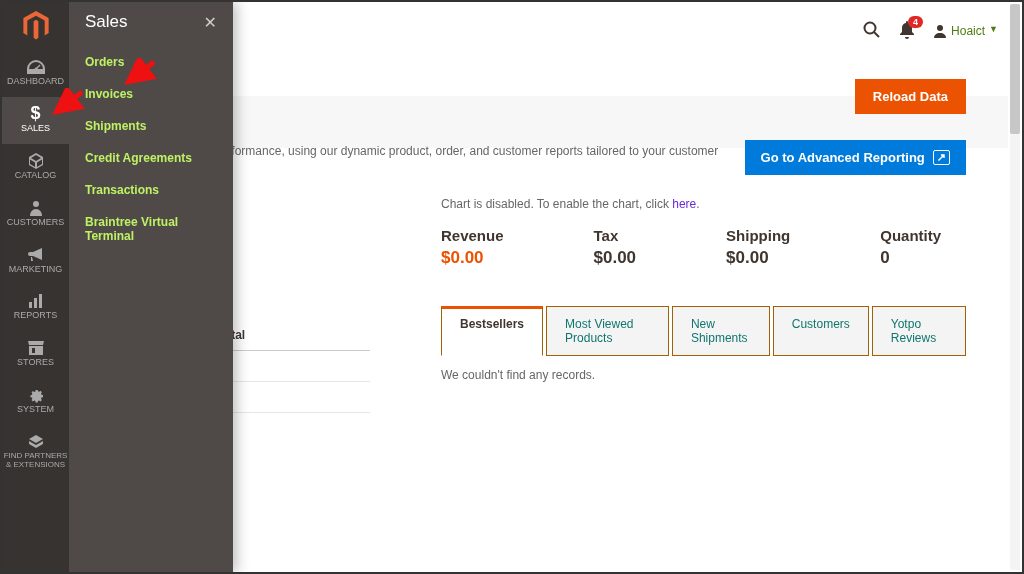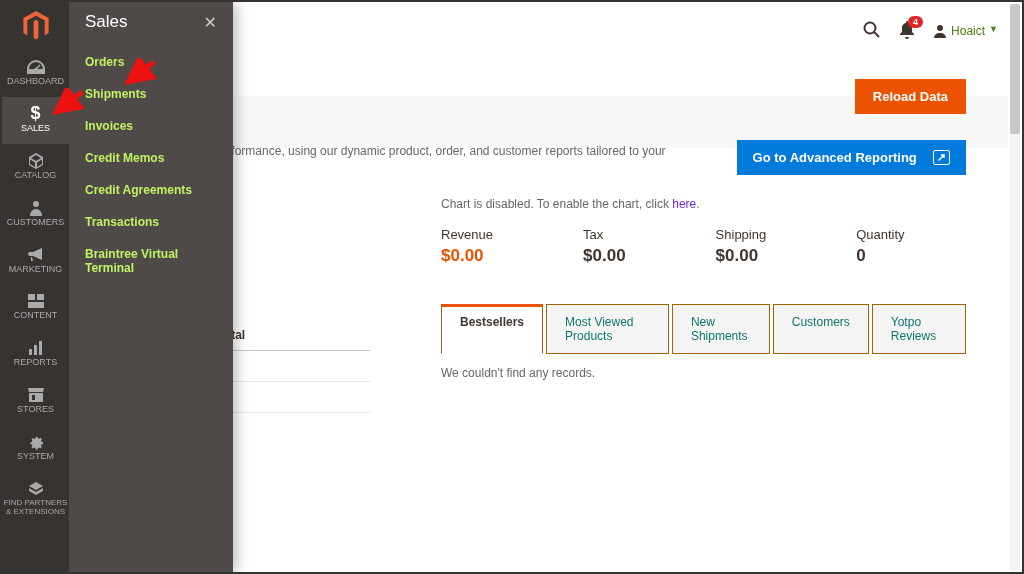--- a/index.html
+++ b/index.html
@@ -30,28 +30,28 @@
 .user{display:flex;align-items:flex-start;gap:4px;font-size:12px;color:#4d7c0f;cursor:pointer}
 .user .uico{font-size:14px}
 
 
 .content{position:absolute;left:67px;right:14px;top:60px;bottom:0;padding:0 42px}
 .topbar{display:flex;justify-content:flex-end;align-items:center;height:68px;border-bottom:0}
 .btn-reload{background:#eb5202;color:#fff;border:none;padding:10px 18px;font-size:13px;font-weight:600;cursor:pointer}
 
 .reportstrip{margin-top:10px;margin-bottom:8px;display:flex;justify-content:space-between;align-items:center;gap:20px}
 .reporttxt{font-size:12px;color:#666;flex:1}
-.btn-adv{background:#007bdb;color:#fff;border:none;padding:10px 16px;font-size:13px;font-weight:600;cursor:pointer;display:flex;align-items:flex-end;gap:16px;white-space:nowrap}
+.btn-adv{background:#007bdb;color:#fff;border:none;padding:10px 16px;font-size:13px;font-weight:600;cursor:pointer;display:flex;align-items:flex-end;gap:8px;white-space:nowrap}
 .btn-adv .ext{font-size:11px;border:1px solid #fff;padding:0 3px;border-radius:2px}
 
 .chartmsg{margin-left:330px;font-size:12px;color:#666;margin-top:22px}
 .chartmsg a{color:#6d28d9;text-decoration:none}
 
 .metrics{margin-left:330px;margin-top:16px;display:flex;gap:90px}
-.metric .mlbl{font-size:13px;font-weight:400;color:#41362f;margin-bottom:4px}
+.metric .mlbl{font-size:15px;font-weight:700;color:#41362f;margin-bottom:4px}
 .metric .mval{font-size:17px;font-weight:700;color:#41362f}
 .metric.rev .mval{color:#eb5202}
 
 .tabs{margin-left:330px;margin-top:38px;display:flex}
 .tab{padding:10px 18px;font-size:12px;color:#0f766e;background:#f4f4f4;border:1px solid #a16207;cursor:pointer}
 .tab + .tab{margin-left:3px}
 .tab.active{background:#fff;border-top:3px solid #eb5202;border-bottom:1px solid #fff;color:#41362f;font-weight:600;padding-top:8px}
 .norec{margin-left:330px;margin-top:12px;font-size:12px;color:#666}
 
 
@@ -126,30 +126,20 @@
   <div class="nav-item">
     <span class="ico">
           <svg width="16" height="14" viewBox="0 0 16 14">
             <path fill="currentColor" d="M14 0L5 4H2a2 2 0 000 4h3l9 4V0zM3 9v4h2l-1-4H3z"></path>
           </svg>
         </span>
     <span>MARKETING</span>
   </div>
   <div class="nav-item">
     <span class="ico">
-          <svg width="16" height="14" viewBox="0 0 16 14">
-            <rect x="0" y="0" width="7" height="6" fill="currentColor"></rect>
-            <rect x="9" y="0" width="7" height="6" fill="currentColor"></rect>
-            <rect x="0" y="8" width="16" height="6" fill="currentColor"></rect>
-          </svg>
-        </span>
-    <span>CONTENT</span>
-  </div>
-  <div class="nav-item">
-    <span class="ico">
           <svg width="14" height="14" viewBox="0 0 14 14">
             <rect x="0" y="8" width="3" height="6" fill="currentColor"></rect>
             <rect x="5" y="4" width="3" height="10" fill="currentColor"></rect>
             <rect x="10" y="0" width="3" height="14" fill="currentColor"></rect>
           </svg>
         </span>
     <span>REPORTS</span>
   </div>
   <div class="nav-item">
     <span class="ico">
@@ -176,23 +166,22 @@
     <span>FIND PARTNERS &amp; EXTENSIONS</span>
   </div>
 </nav>
 
 <div class="submenu">
   <div class="submenu-head">
     <span class="submenu-title">Sales</span>
     <span class="submenu-close">✕</span>
   </div>
   <div class="submenu-item">Orders</div>
+  <div class="submenu-item">Invoices</div>
   <div class="submenu-item">Shipments</div>
-  <div class="submenu-item">Invoices</div>
-  <div class="submenu-item">Credit Memos</div>
   <div class="submenu-item">Credit Agreements</div>
   <div class="submenu-item">Transactions</div>
   <div class="submenu-item">Braintree Virtual Terminal</div>
 </div>
 
 <div class="hdr">
   <span class="search-ico"><svg width="18" height="18" viewBox="0 0 18 18">
           <circle cx="7" cy="7" r="5.5" fill="none" stroke="#41362f" stroke-width="2"></circle>
           <line x1="11" y1="11" x2="16" y2="16" stroke="#41362f" stroke-width="2"></line>
         </svg></span>

